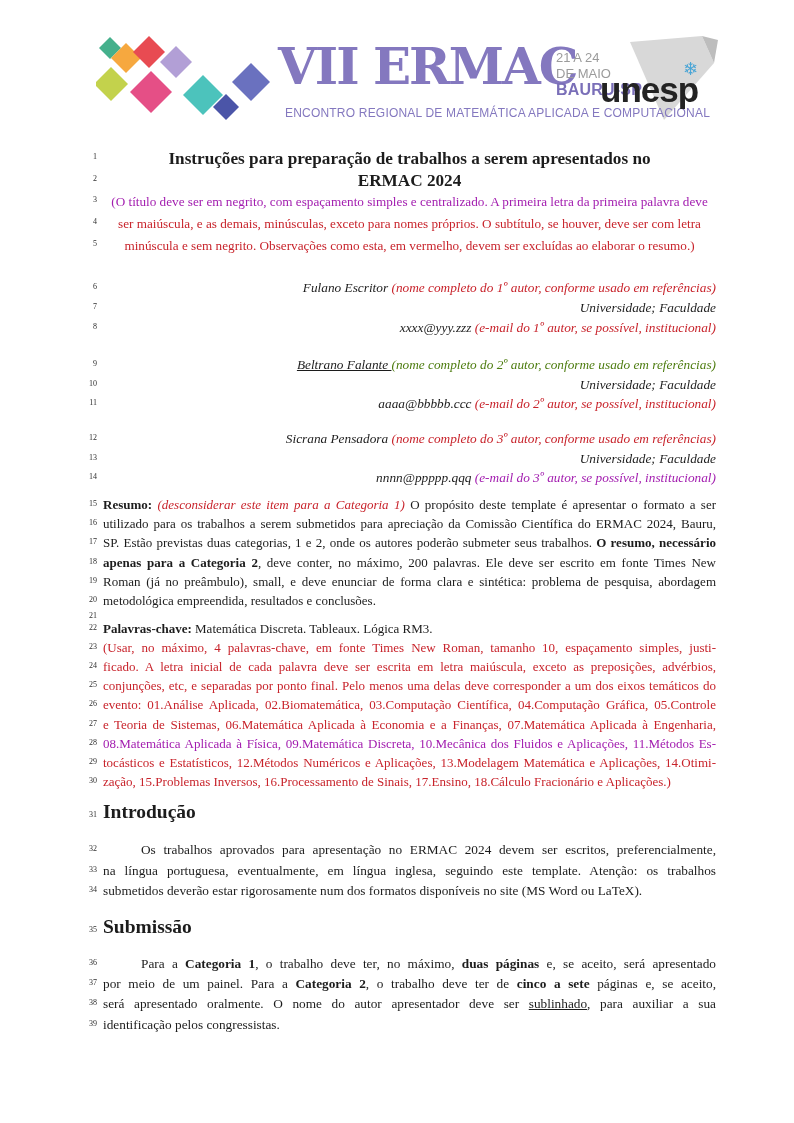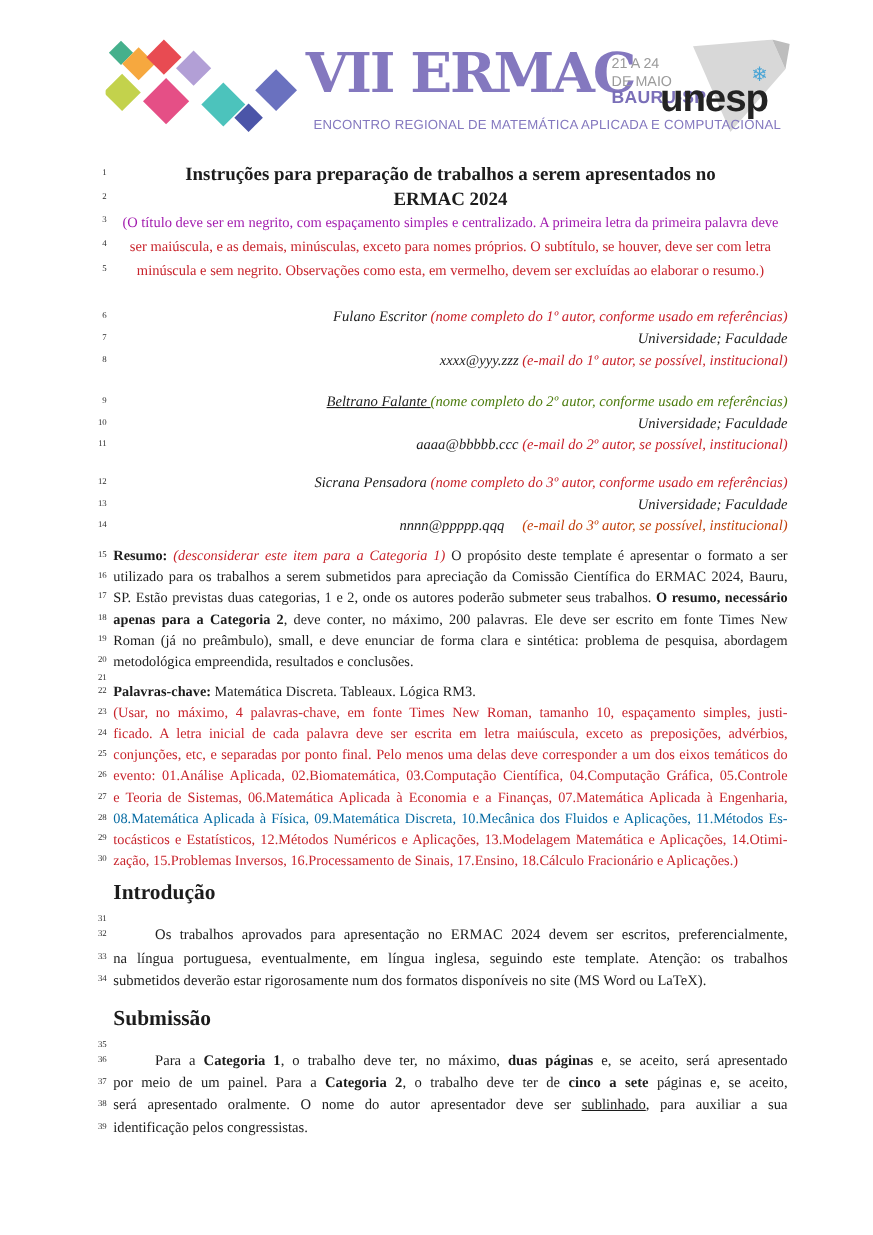--- a/index.html
+++ b/index.html
@@ -32,21 +32,21 @@
   .line--note{font-size:13.2px;line-height:21.8px;text-align:center;text-align-last:center;}
   .line--author{font-size:13.3px;line-height:19.6px;font-style:italic;
         text-align:right;text-align-last:right;}
   .line--abstract,.line--abstract-end,.line--kw,.line--rednote,.line--rednote-end{
         font-size:13px;line-height:19.3px;}
   .line--kw,.line--rednote{line-height:19.2px;}
   .line--abstract-end,.line--rednote-end,.line--kw,.line--para-end{text-align-last:left;}
   .line--blank{height:8px;line-height:8px;}
   .line--blank .ln{top:0;}
   .line--heading{font-size:19.5px;line-height:24px;font-weight:bold;text-align-last:left;}
-  .line--heading .ln{top:10px;margin-top:20px;}
+  .line--heading .ln{top:10px;}
   .line--para{font-size:13.3px;line-height:20.4px;}
   .line--para-end{font-size:13.3px;line-height:20.4px;}
   .indent{text-indent:38px;}
   .sg{}
   .b{font-weight:bold;}
   .i{font-style:italic;}
   .u{text-decoration:underline;}
 </style>
 </head>
 <body>
@@ -91,37 +91,37 @@
       <div class="line line--note"><span class="ln">4</span><span class="sg" style="color: rgb(200, 35, 43);">ser maiúscula, e as demais, minúsculas, exceto para nomes próprios. O subtítulo, se houver, deve ser com letra</span></div>
       <div class="line line--note"><span class="ln">5</span><span class="sg" style="color: rgb(200, 35, 43);">minúscula e sem negrito. Observações como esta, em vermelho, devem ser excluídas ao elaborar o resumo.)</span></div>
       <div class="line line--author" style="margin-top: 22px;"><span class="ln">6</span><span class="sg">Fulano Escritor </span><span class="sg" style="color: rgb(200, 35, 43);">(nome completo do 1º autor, conforme usado em referências)</span></div>
       <div class="line line--author"><span class="ln">7</span><span class="sg">Universidade; Faculdade</span></div>
       <div class="line line--author"><span class="ln">8</span><span class="sg">xxxx@yyy.zzz </span><span class="sg" style="color: rgb(200, 35, 43);">(e-mail do 1º autor, se possível, institucional)</span></div>
       <div class="line line--author" style="margin-top: 18px;"><span class="ln">9</span><span class="sg u">Beltrano Falante </span><span class="sg" style="color: #4d7c0f;">(nome completo do 2º autor, conforme usado em referências)</span></div>
       <div class="line line--author"><span class="ln">10</span><span class="sg">Universidade; Faculdade</span></div>
       <div class="line line--author"><span class="ln">11</span><span class="sg">aaaa@bbbbb.ccc </span><span class="sg" style="color: rgb(200, 35, 43);">(e-mail do 2º autor, se possível, institucional)</span></div>
       <div class="line line--author" style="margin-top: 15px;"><span class="ln">12</span><span class="sg">Sicrana Pensadora </span><span class="sg" style="color: rgb(200, 35, 43);">(nome completo do 3º autor, conforme usado em referências)</span></div>
       <div class="line line--author"><span class="ln">13</span><span class="sg">Universidade; Faculdade</span></div>
-      <div class="line line--author"><span class="ln">14</span><span class="sg">nnnn@ppppp.qqq </span><span class="sg" style="color: #c2410c; margin-left: 13px;">(e-mail do 3º autor, se possível, institucional)</span></div>
+      <div class="line line--author"><span class="ln">14</span><span class="sg">nnnn@ppppp.qqq </span><span class="sg" style="color: #a21caf;">(e-mail do 3º autor, se possível, institucional)</span></div>
       <div class="line line--abstract" style="margin-top: 7px;"><span class="ln">15</span><span class="sg b">Resumo: </span><span class="sg i" style="color: rgb(200, 35, 43);">(desconsiderar este item para a Categoria 1) </span><span class="sg">O propósito deste template é apresentar o formato a ser</span></div>
       <div class="line line--abstract"><span class="ln">16</span><span class="sg">utilizado para os trabalhos a serem submetidos para apreciação da Comissão Científica do ERMAC 2024, Bauru,</span></div>
       <div class="line line--abstract"><span class="ln">17</span><span class="sg">SP. Estão previstas duas categorias, 1 e 2, onde os autores poderão submeter seus trabalhos. </span><span class="sg b">O resumo, necessário</span></div>
       <div class="line line--abstract"><span class="ln">18</span><span class="sg b">apenas para a Categoria 2</span><span class="sg">, deve conter, no máximo, 200 palavras.  Ele deve ser escrito em fonte Times New</span></div>
       <div class="line line--abstract"><span class="ln">19</span><span class="sg">Roman (já no preâmbulo), small, e deve enunciar de forma clara e sintética: problema de pesquisa, abordagem</span></div>
       <div class="line line--abstract-end"><span class="ln">20</span><span class="sg">metodológica empreendida, resultados e conclusões.</span></div>
       <div class="line line--blank">
         <span class="ln">21</span>
       </div>
       <div class="line line--kw"><span class="ln">22</span><span class="sg b">Palavras-chave: </span><span class="sg">Matemática Discreta. Tableaux. Lógica RM3.</span></div>
       <div class="line line--rednote"><span class="ln">23</span><span class="sg" style="color: rgb(200, 35, 43);">(Usar, no máximo, 4 palavras-chave, em fonte Times New Roman, tamanho 10, espaçamento simples, justi-</span></div>
       <div class="line line--rednote"><span class="ln">24</span><span class="sg" style="color: rgb(200, 35, 43);">ficado.  A letra inicial de cada palavra deve ser escrita em letra maiúscula, exceto as preposições, advérbios,</span></div>
       <div class="line line--rednote"><span class="ln">25</span><span class="sg" style="color: rgb(200, 35, 43);">conjunções, etc, e separadas por ponto final. Pelo menos uma delas deve corresponder a um dos eixos temáticos do</span></div>
       <div class="line line--rednote"><span class="ln">26</span><span class="sg" style="color: rgb(200, 35, 43);">evento: 01.Análise Aplicada, 02.Biomatemática, 03.Computação Científica, 04.Computação Gráfica, 05.Controle</span></div>
       <div class="line line--rednote"><span class="ln">27</span><span class="sg" style="color: rgb(200, 35, 43);">e Teoria de Sistemas, 06.Matemática Aplicada à Economia e a Finanças, 07.Matemática Aplicada à Engenharia,</span></div>
-      <div class="line line--rednote"><span class="ln">28</span><span class="sg" style="color: #0369a1;">08.Matemática Aplicada à Física, 09.Matemática Discreta, 10.Mecânica dos Fluidos e Aplicações, 11.Métodos Es-</span></div>
+      <div class="line line--rednote"><span class="ln">28</span><span class="sg" style="color: #a21caf;">08.Matemática Aplicada à Física, 09.Matemática Discreta, 10.Mecânica dos Fluidos e Aplicações, 11.Métodos Es-</span></div>
       <div class="line line--rednote"><span class="ln">29</span><span class="sg" style="color: rgb(200, 35, 43);">tocásticos e Estatísticos, 12.Métodos Numéricos e Aplicações, 13.Modelagem Matemática e Aplicações, 14.Otimi-</span></div>
       <div class="line line--rednote-end"><span class="ln">30</span><span class="sg" style="color: rgb(200, 35, 43);">zação, 15.Problemas Inversos, 16.Processamento de Sinais, 17.Ensino, 18.Cálculo Fracionário e Aplicações.)</span></div>
       <div class="line line--heading" style="margin-top: 9px;"><span class="ln">31</span><span class="sg b">Introdução</span></div>
       <div class="line line--para indent" style="margin-top: 16px;"><span class="ln">32</span><span class="sg">Os trabalhos aprovados para apresentação no ERMAC 2024 devem ser escritos, preferencialmente,</span></div>
       <div class="line line--para"><span class="ln">33</span><span class="sg">na língua portuguesa, eventualmente, em língua inglesa, seguindo este template.  Atenção: os trabalhos</span></div>
       <div class="line line--para-end"><span class="ln">34</span><span class="sg">submetidos deverão estar rigorosamente num dos formatos disponíveis no site (MS Word ou LaTeX).</span></div>
       <div class="line line--heading" style="margin-top: 13px;"><span class="ln">35</span><span class="sg b">Submissão</span></div>
       <div class="line line--para indent" style="margin-top: 15px;"><span class="ln">36</span><span class="sg">Para a </span><span class="sg b">Categoria 1</span><span class="sg">, o trabalho deve ter, no máximo, </span><span class="sg b">duas páginas</span><span class="sg"> e, se aceito, será apresentado</span></div>
       <div class="line line--para"><span class="ln">37</span><span class="sg">por meio de um painel.  Para a </span><span class="sg b">Categoria 2</span><span class="sg">, o trabalho deve ter de </span><span class="sg b">cinco a sete</span><span class="sg"> páginas e, se aceito,</span></div>
       <div class="line line--para"><span class="ln">38</span><span class="sg">será apresentado oralmente.  O nome do autor apresentador deve ser </span><span class="sg u">sublinhado</span><span class="sg">, para auxiliar a sua</span></div>

